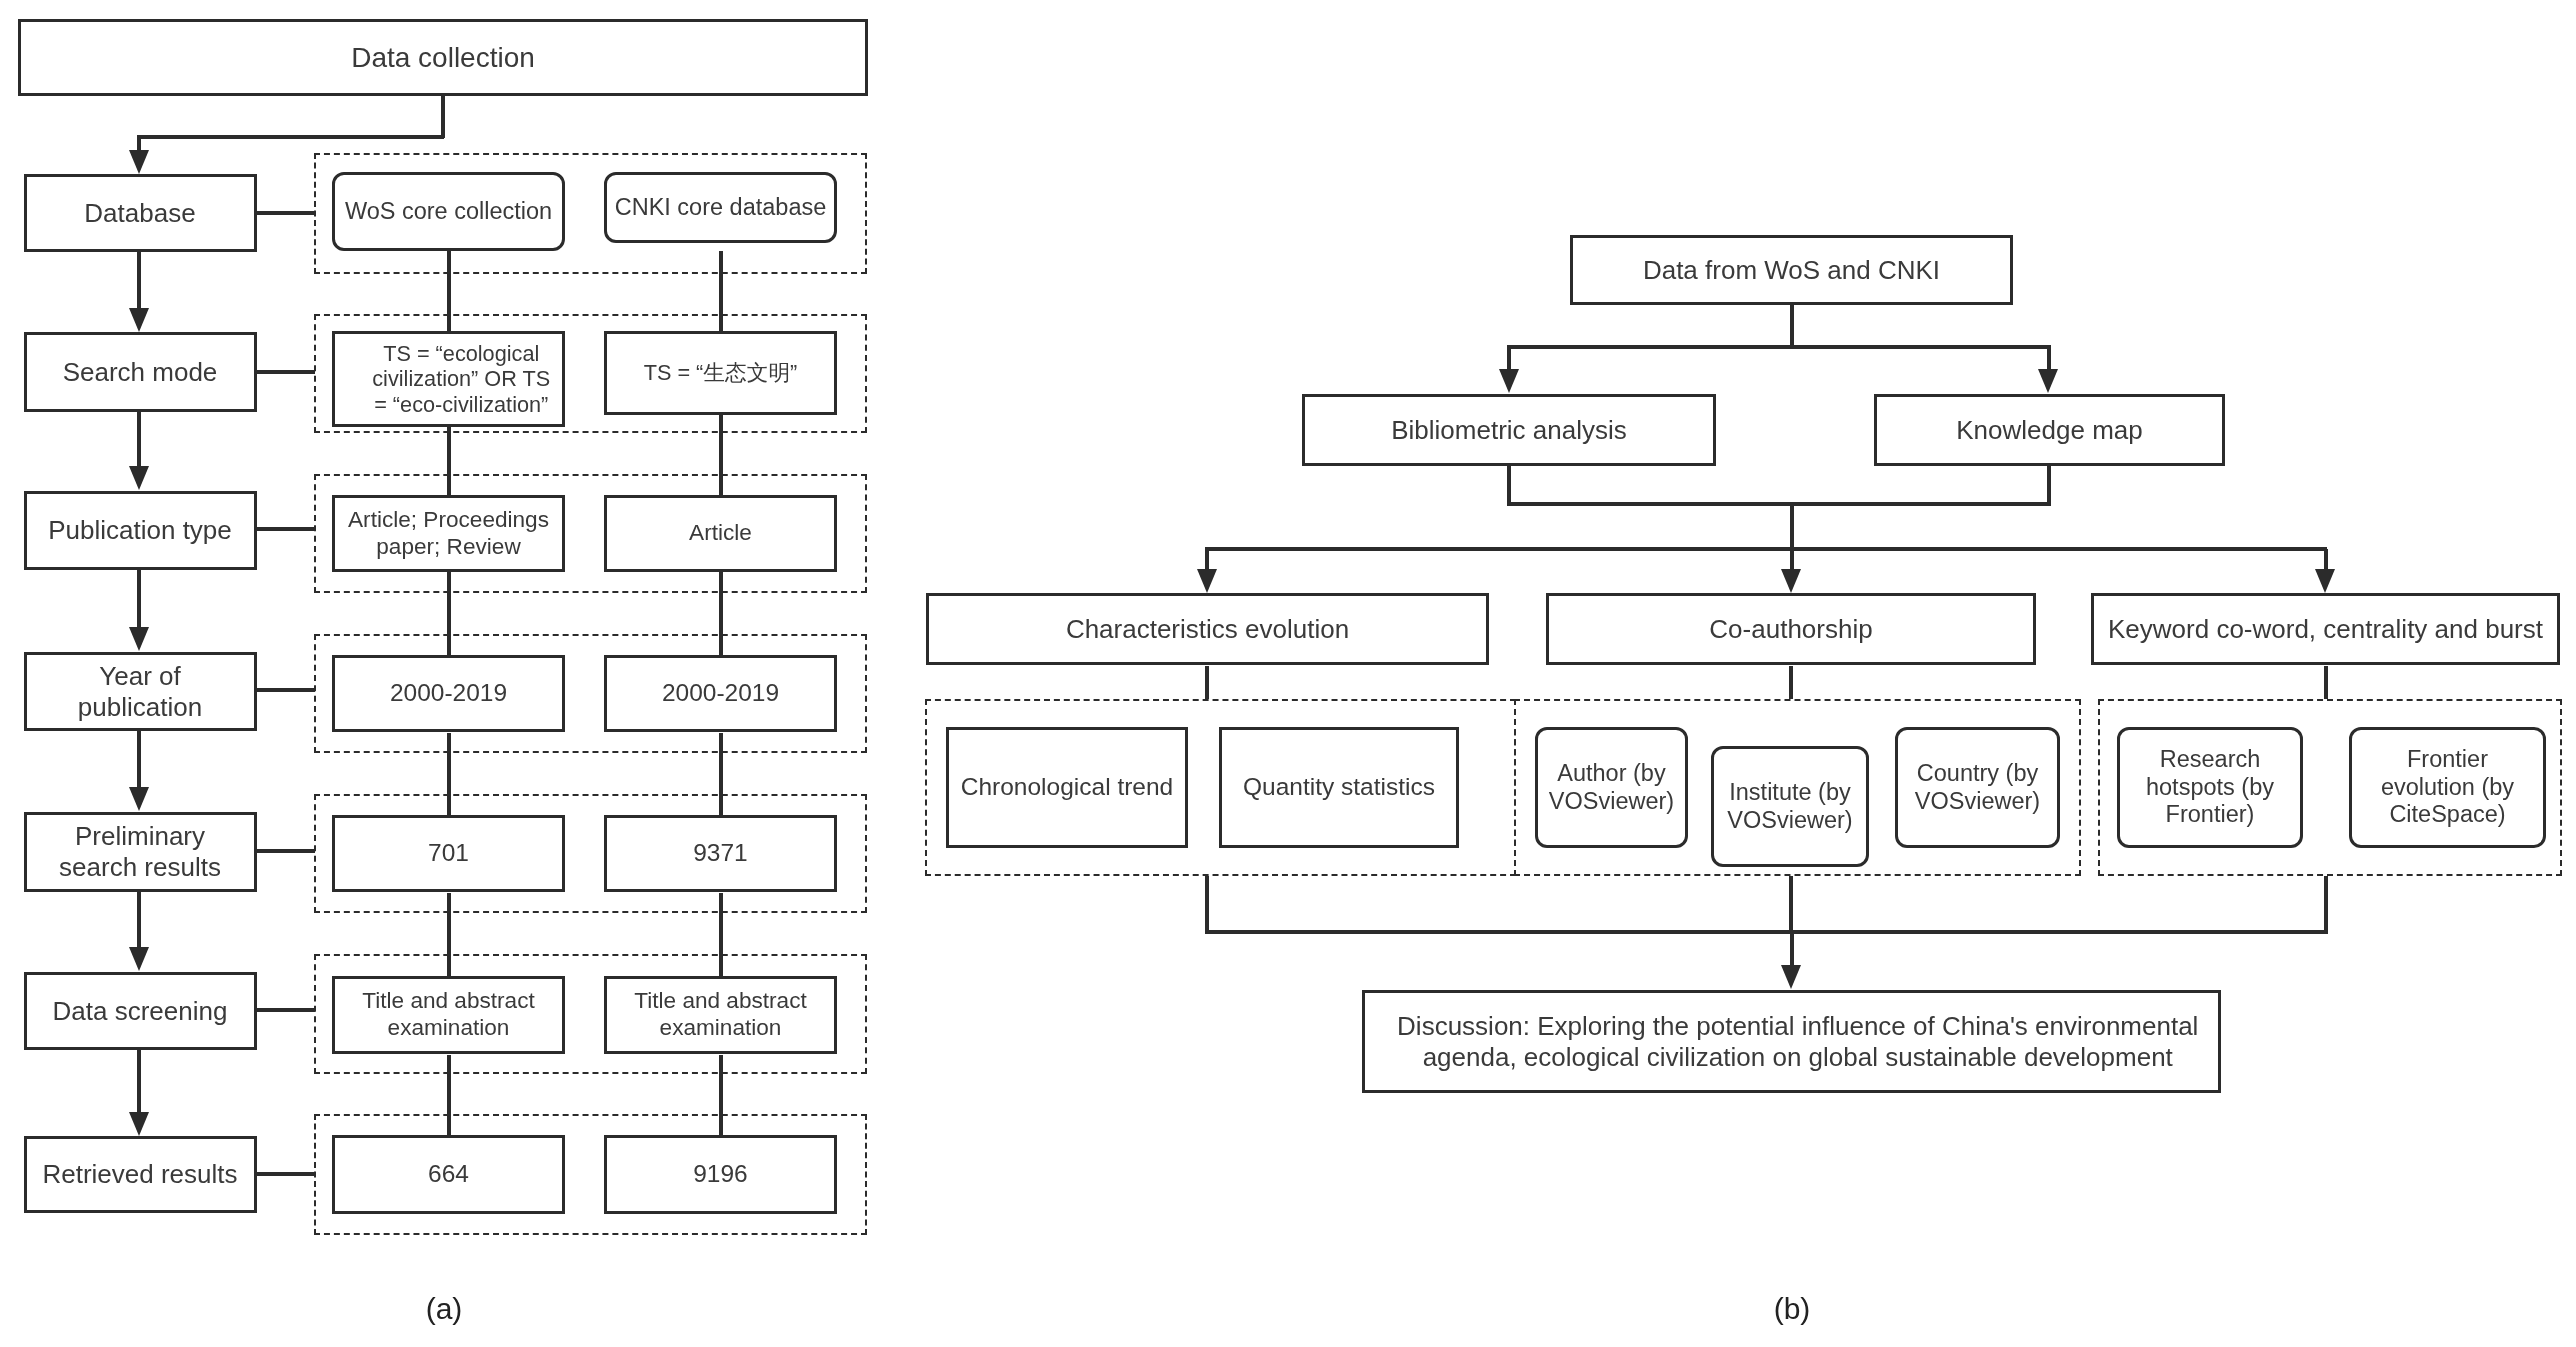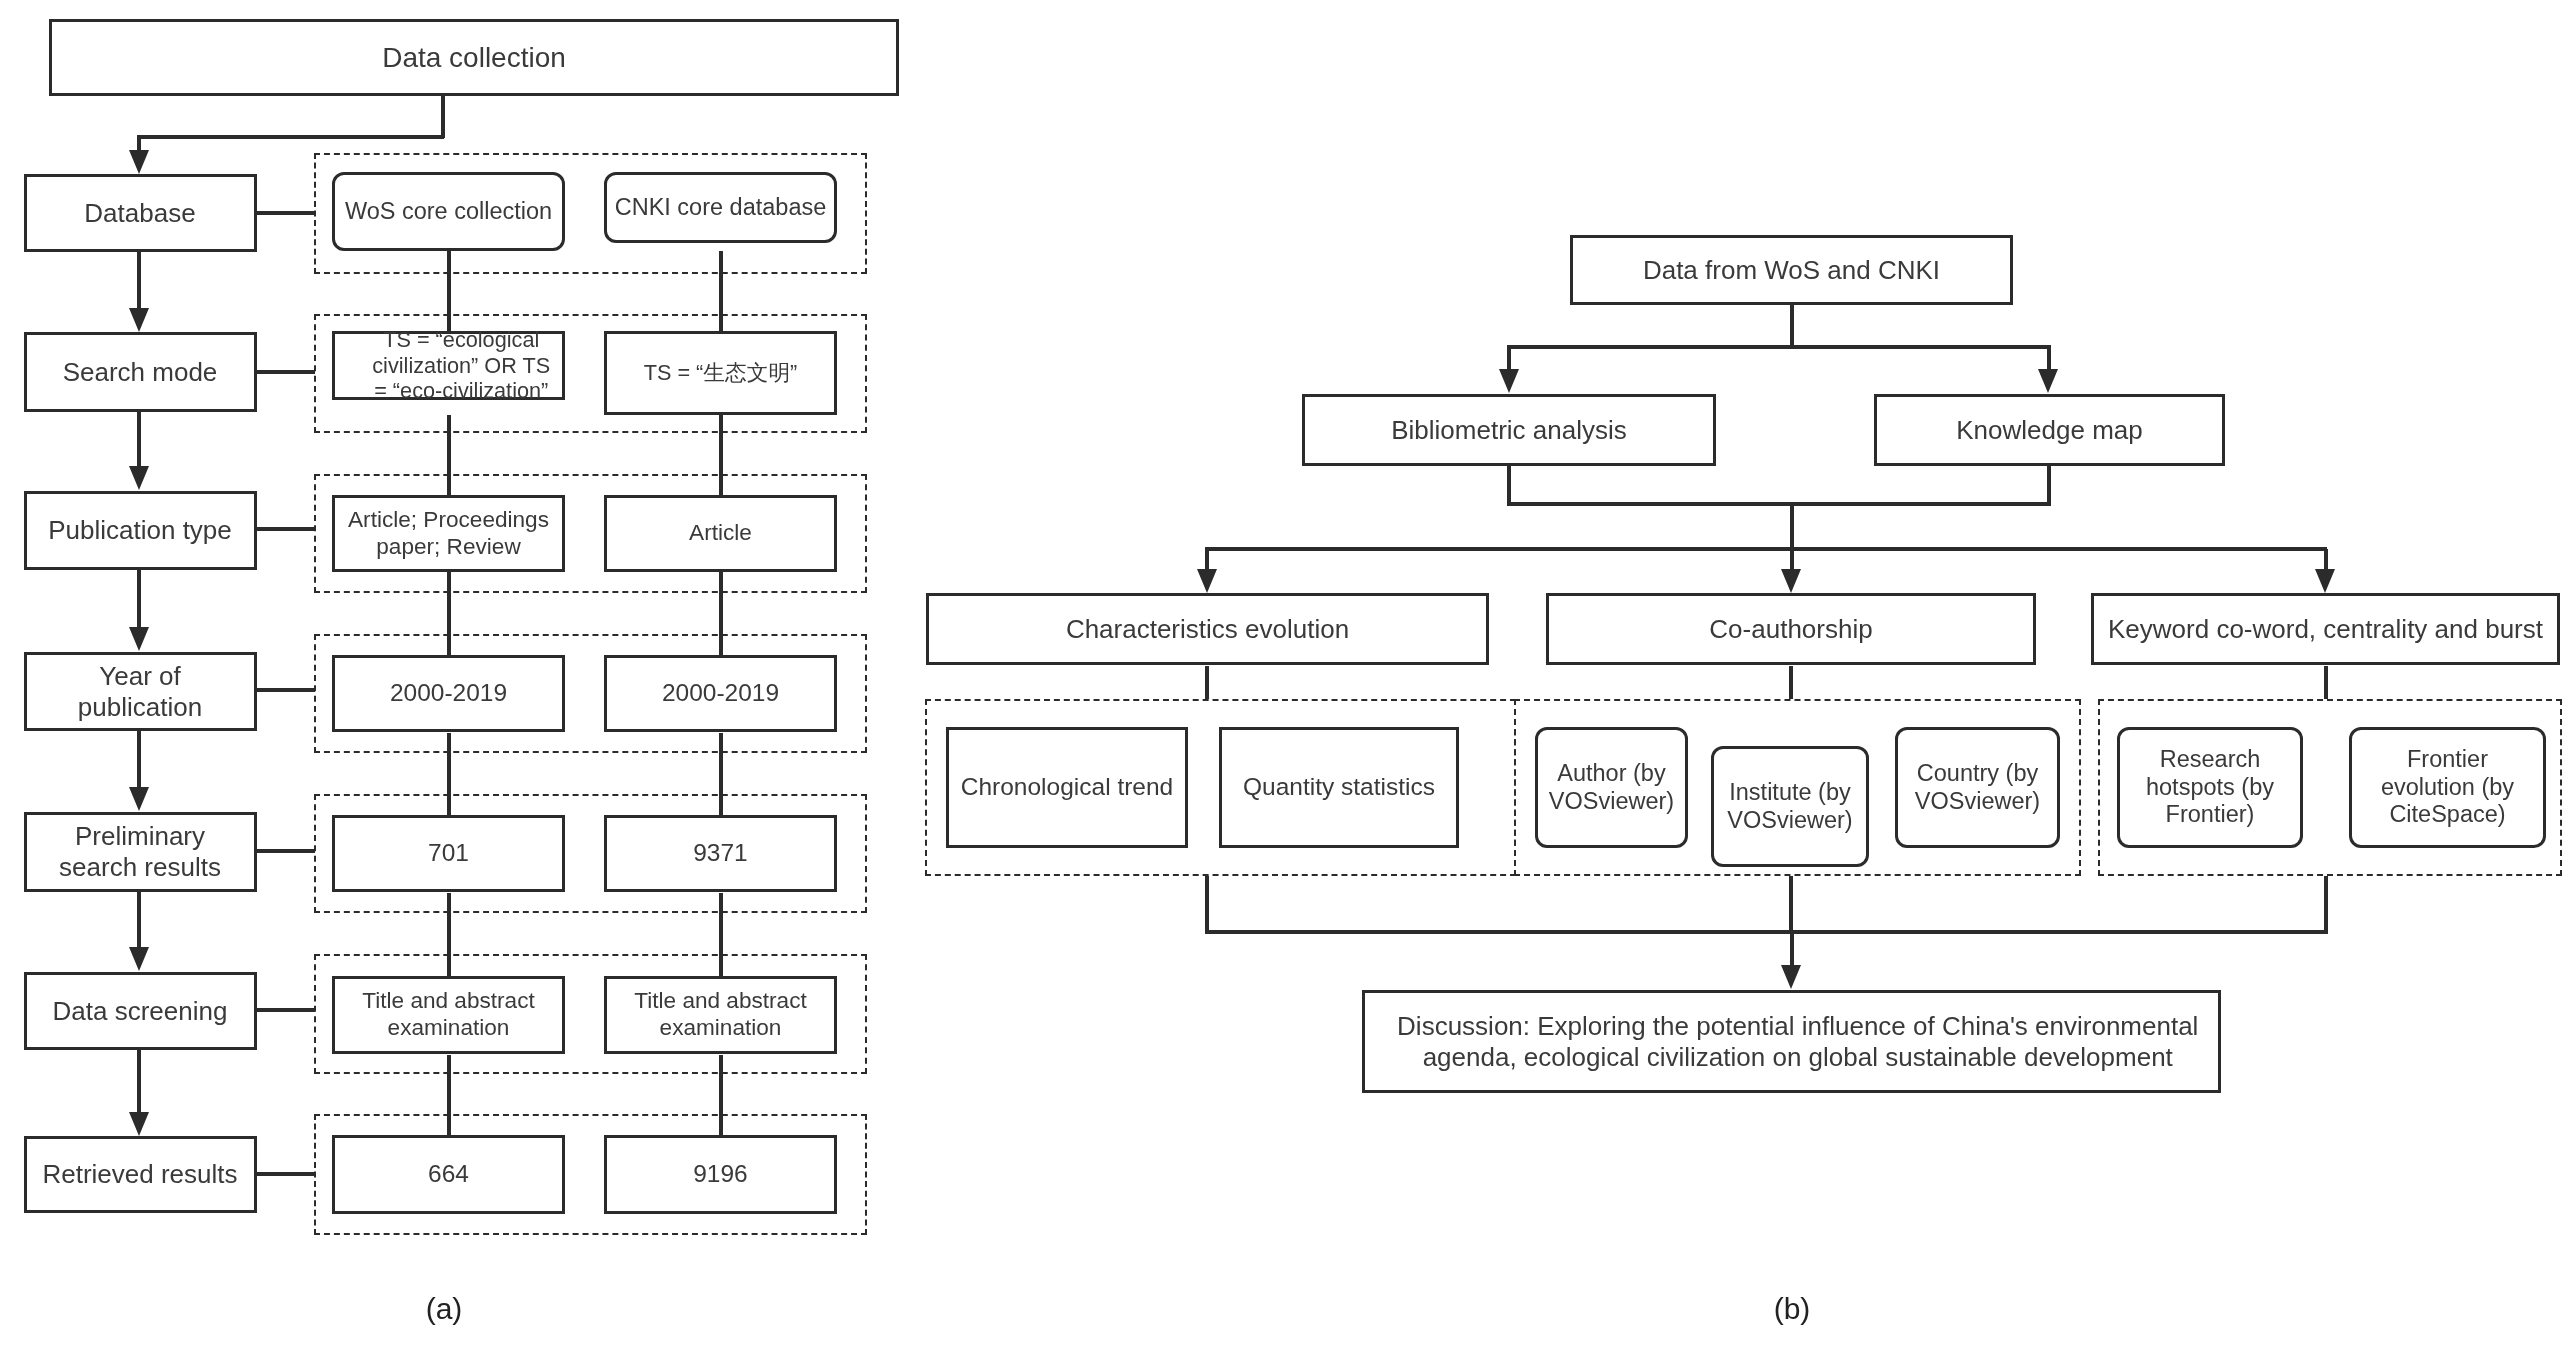--- a/index.html
+++ b/index.html
@@ -8,21 +8,21 @@
   .box{position:absolute;box-sizing:border-box;border:3.8px solid #2b2b2b;background:#ffffff;
        display:flex;align-items:center;justify-content:center;text-align:center;
        padding:1.9px 7.5px;line-height:1.18;}
   .frame{position:absolute;box-sizing:border-box;border:2.8px dashed #2b2b2b;background:transparent;}
   .hl,.vl{position:absolute;background:#2b2b2b;}
   .hl{height:3.8px;}
   .vl{width:3.8px;}
   .ah{position:absolute;width:0;height:0;border-left:10.4px solid transparent;
       border-right:10.4px solid transparent;border-top:24.5px solid #2b2b2b;}
   .cap{position:absolute;width:188px;text-align:center;font-size:30px;color:#222;}
-  .f30{font-size:28px;margin-left:31px;} .f28{font-size:26px;} .f27{font-size:26px;padding-left:20px;}
+  .f30{font-size:28px;} .f28{font-size:26px;} .f27{font-size:26px;padding-left:20px;}
   .f26{font-size:24.5px;} .f25{font-size:23.5px;border-radius:12px;} .f24{font-size:22.6px;} .f23{font-size:21.7px;}
 </style>
 </head>
 <body>
 
 <div class="frame" style="left:314px;top:153px;width:553px;height:121px;"></div>
 <div class="frame" style="left:314px;top:314px;width:553px;height:119px;"></div>
 <div class="frame" style="left:314px;top:474px;width:553px;height:119px;"></div>
 <div class="frame" style="left:314px;top:634px;width:553px;height:119px;"></div>
 <div class="frame" style="left:314px;top:794px;width:553px;height:119px;"></div>
@@ -73,21 +73,21 @@
 
 <div class="box f28" style="left:23.5px;top:174px;width:233px;height:78px;">Database</div>
 <div class="box f28" style="left:23.5px;top:332px;width:233px;height:80px;">Search mode</div>
 <div class="box f28" style="left:23.5px;top:491px;width:233px;height:79px;">Publication type</div>
 <div class="box f28" style="left:23.5px;top:652px;width:233px;height:79px;">Year of publication</div>
 <div class="box f28" style="left:23.5px;top:812px;width:233px;height:80px;">Preliminary search results</div>
 <div class="box f28" style="left:23.5px;top:972px;width:233px;height:78px;">Data screening</div>
 <div class="box f28" style="left:23.5px;top:1136px;width:233px;height:77px;">Retrieved results</div>
 
 <div class="box f25" style="left:332px;top:172px;width:233px;height:79px;">WoS core collection</div>
-<div class="box f23" style="left:332px;top:331px;width:233px;height:69px;padding-left:33px;">TS = “ecological civilization” OR TS = “eco-civilization”</div>
+<div class="box f23" style="left:332px;top:331px;width:233px;height:96px;padding-left:33px;">TS = “ecological civilization” OR TS = “eco-civilization”</div>
 <div class="box f24" style="left:332px;top:495px;width:233px;height:77px;">Article; Proceedings paper; Review</div>
 <div class="box f26" style="left:332px;top:655px;width:233px;height:77px;">2000-2019</div>
 <div class="box f26" style="left:332px;top:815px;width:233px;height:77px;">701</div>
 <div class="box f24" style="left:332px;top:976px;width:233px;height:78px;">Title and abstract examination</div>
 <div class="box f26" style="left:332px;top:1135px;width:233px;height:79px;">664</div>
 
 <div class="box f25" style="left:604px;top:172px;width:233px;height:71px;">CNKI core database</div>
 <div class="box f23" style="left:604px;top:331px;width:233px;height:84px;">TS = “生态文明”</div>
 <div class="box f24" style="left:604px;top:495px;width:233px;height:77px;">Article</div>
 <div class="box f26" style="left:604px;top:655px;width:233px;height:77px;">2000-2019</div>

